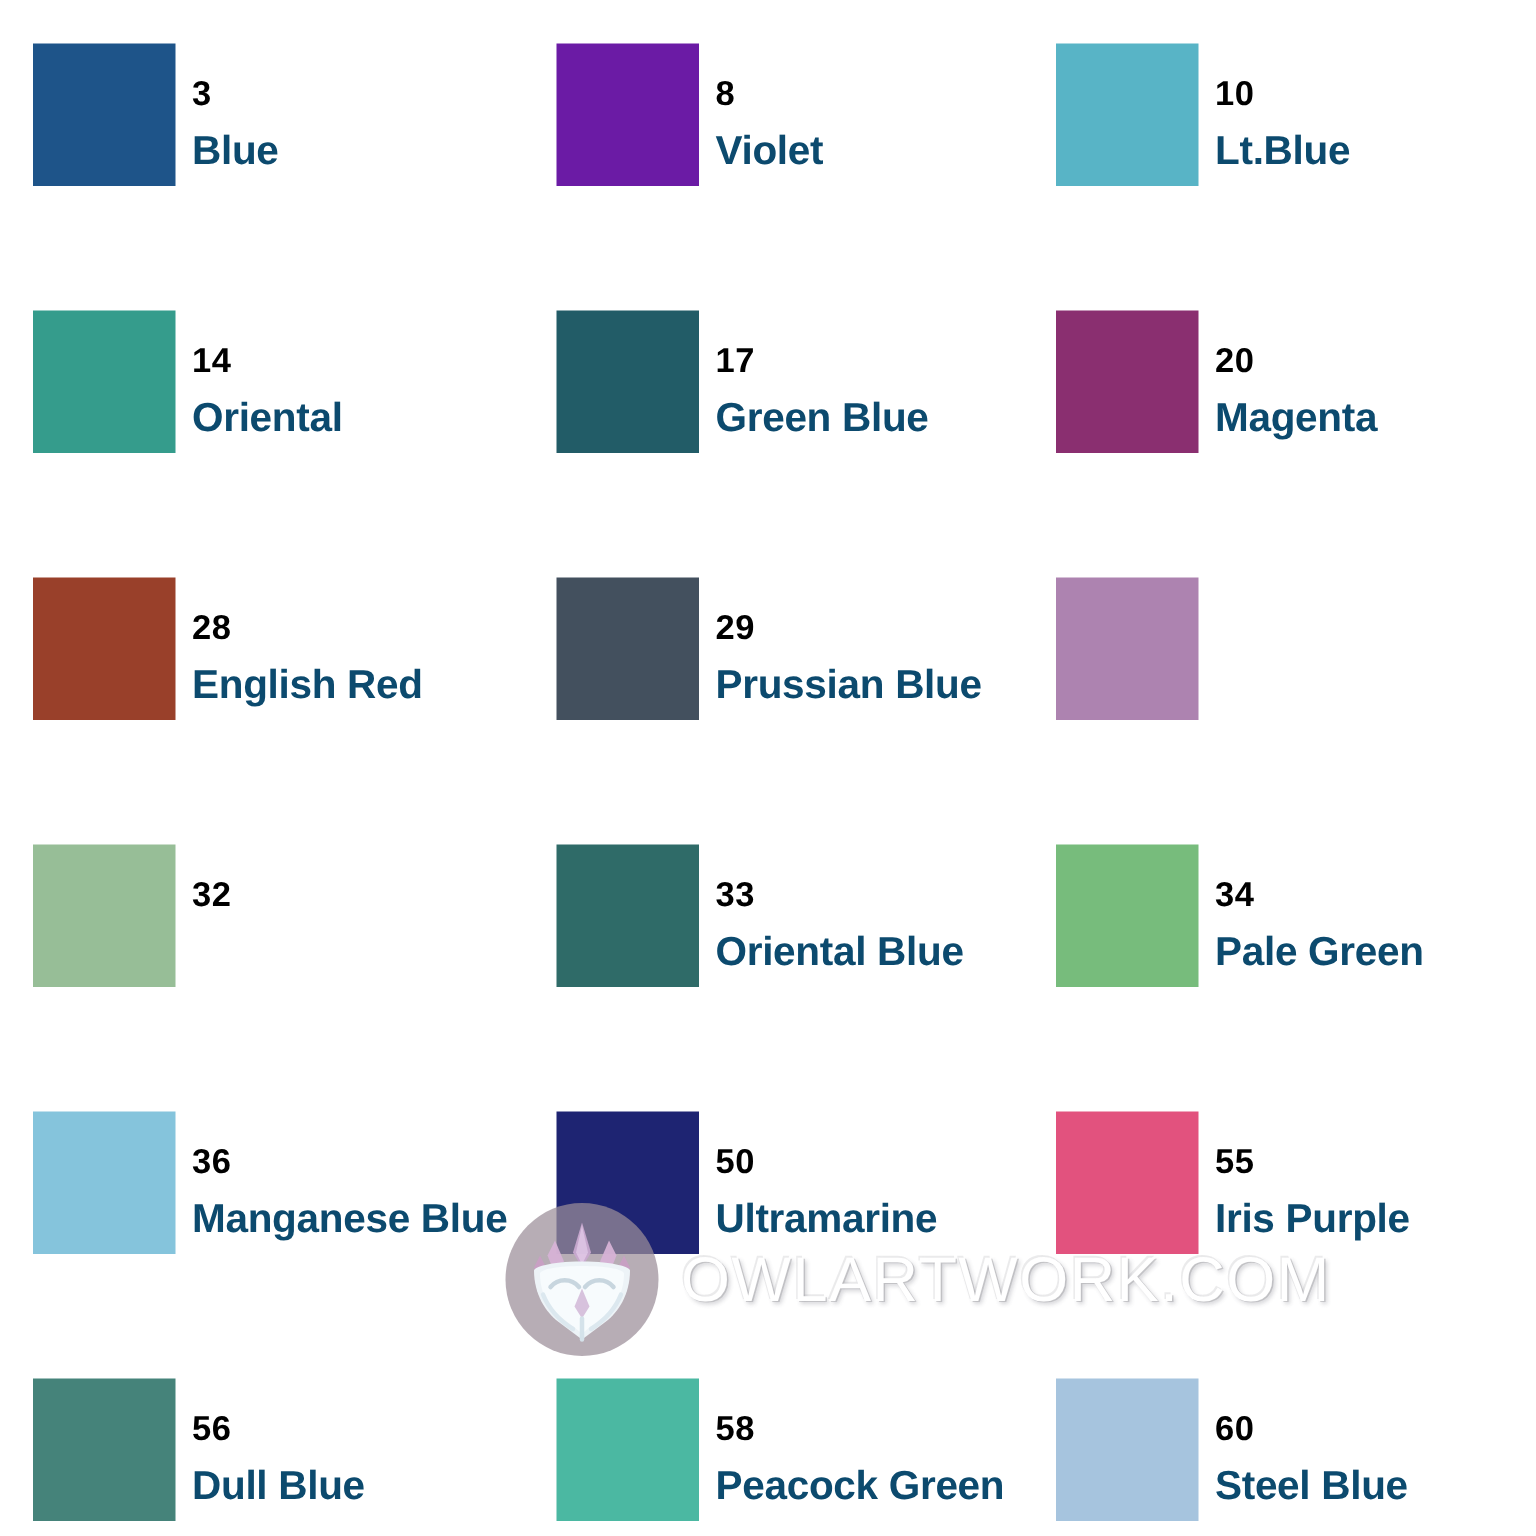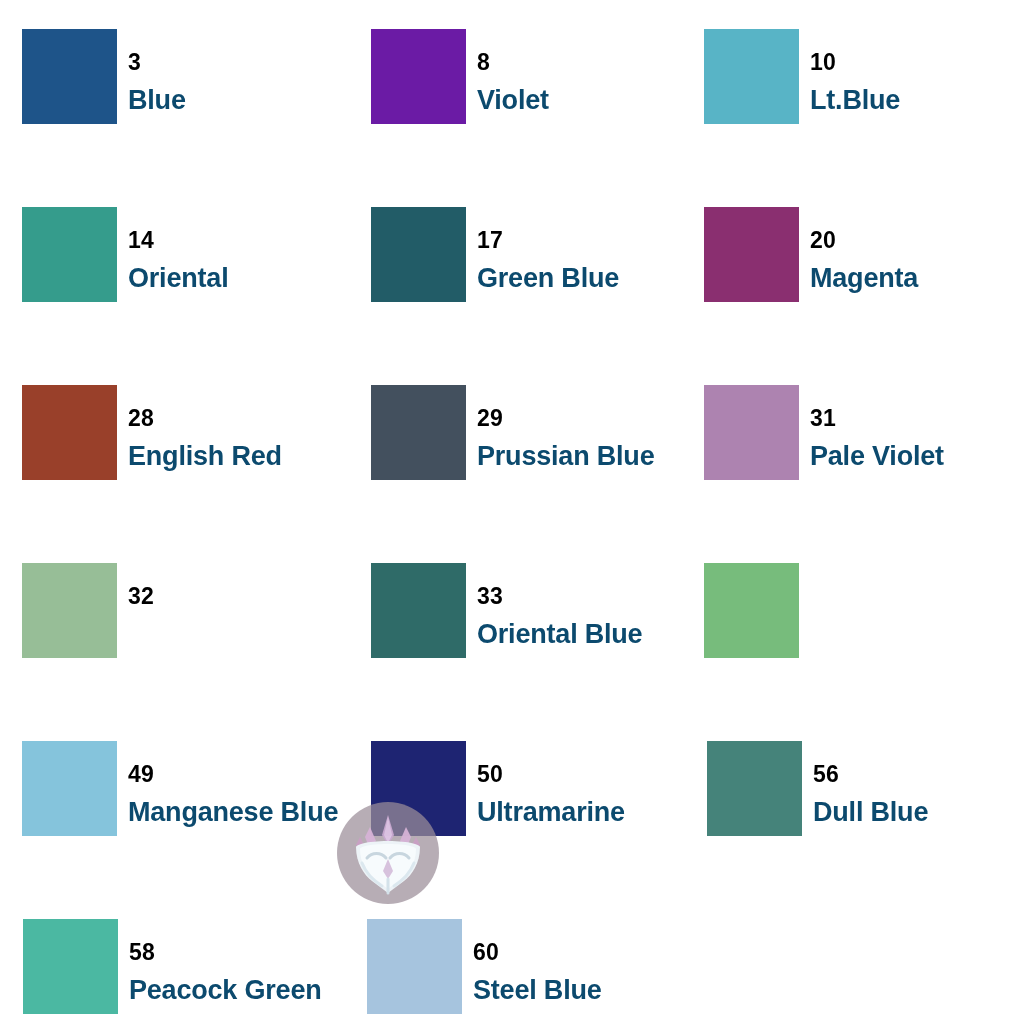--- a/index.html
+++ b/index.html
@@ -173,53 +173,60 @@
       </div>
       <div class="swatch-cell col-1">
         <div class="swatch-chip" style="background-color: rgb(67, 80, 94);"></div>
         <div class="swatch-text">
           <div class="swatch-code">29</div>
           <div class="swatch-name">Prussian Blue</div>
         </div>
       </div>
       <div class="swatch-cell col-2">
         <div class="swatch-chip" style="background-color: rgb(173, 131, 176);"></div>
-        <div class="swatch-text">
-          <div class="swatch-code">31</div>
-          <div class="swatch-name">Pale Violet</div>
-        </div>
       </div>
       <div class="swatch-cell col-0">
         <div class="swatch-chip" style="background-color: rgb(151, 190, 151);"></div>
         <div class="swatch-text">
           <div class="swatch-code">32</div>
         </div>
       </div>
       <div class="swatch-cell col-1">
         <div class="swatch-chip" style="background-color: rgb(47, 107, 104);"></div>
         <div class="swatch-text">
           <div class="swatch-code">33</div>
           <div class="swatch-name">Oriental Blue</div>
         </div>
       </div>
       <div class="swatch-cell col-2">
         <div class="swatch-chip" style="background-color: rgb(119, 188, 124);"></div>
+        <div class="swatch-text">
+          <div class="swatch-code">34</div>
+          <div class="swatch-name">Pale Green</div>
+        </div>
       </div>
       <div class="swatch-cell col-0">
         <div class="swatch-chip" style="background-color: rgb(133, 196, 220);"></div>
         <div class="swatch-text">
-          <div class="swatch-code">49</div>
+          <div class="swatch-code">36</div>
           <div class="swatch-name">Manganese Blue</div>
         </div>
       </div>
       <div class="swatch-cell col-1">
         <div class="swatch-chip" style="background-color: rgb(30, 36, 114);"></div>
         <div class="swatch-text">
           <div class="swatch-code">50</div>
           <div class="swatch-name">Ultramarine</div>
+        </div>
+      </div>
+      <div class="swatch-cell col-2">
+        <div class="swatch-chip" style="background-color: rgb(226, 82, 126);"></div>
+        <div class="swatch-text">
+          <div class="swatch-code">55</div>
+          <div class="swatch-name">Iris Purple</div>
         </div>
       </div>
       <div class="swatch-cell col-0">
         <div class="swatch-chip" style="background-color: rgb(69, 131, 122);"></div>
         <div class="swatch-text">
           <div class="swatch-code">56</div>
           <div class="swatch-name">Dull Blue</div>
         </div>
       </div>
       <div class="swatch-cell col-1">
@@ -261,15 +268,16 @@
         <path d="M54 57 C59 51 68 51 73 57" stroke="#C8D6DF" stroke-width="3" fill="none" stroke-linecap="round"></path>
 
         <path d="M52 58 L57 70 L52 78 L47 70 Z" fill="#D7C2DD"></path>
 
         <path d="M52 78 L52 92" stroke="#D4E2EA" stroke-width="3" stroke-linecap="round"></path>
 
         <path d="M26 62 C30 72 38 80 46 85" stroke="#DCE8EF" stroke-width="3" fill="none" stroke-linecap="round"></path>
         <path d="M78 62 C74 72 66 80 58 85" stroke="#DCE8EF" stroke-width="3" fill="none" stroke-linecap="round"></path>
       </svg>
     </div>
+    <div id="watermark-text">OWLARTWORK.COM</div>
   </div>
 
 </div>
 
 </body></html>

